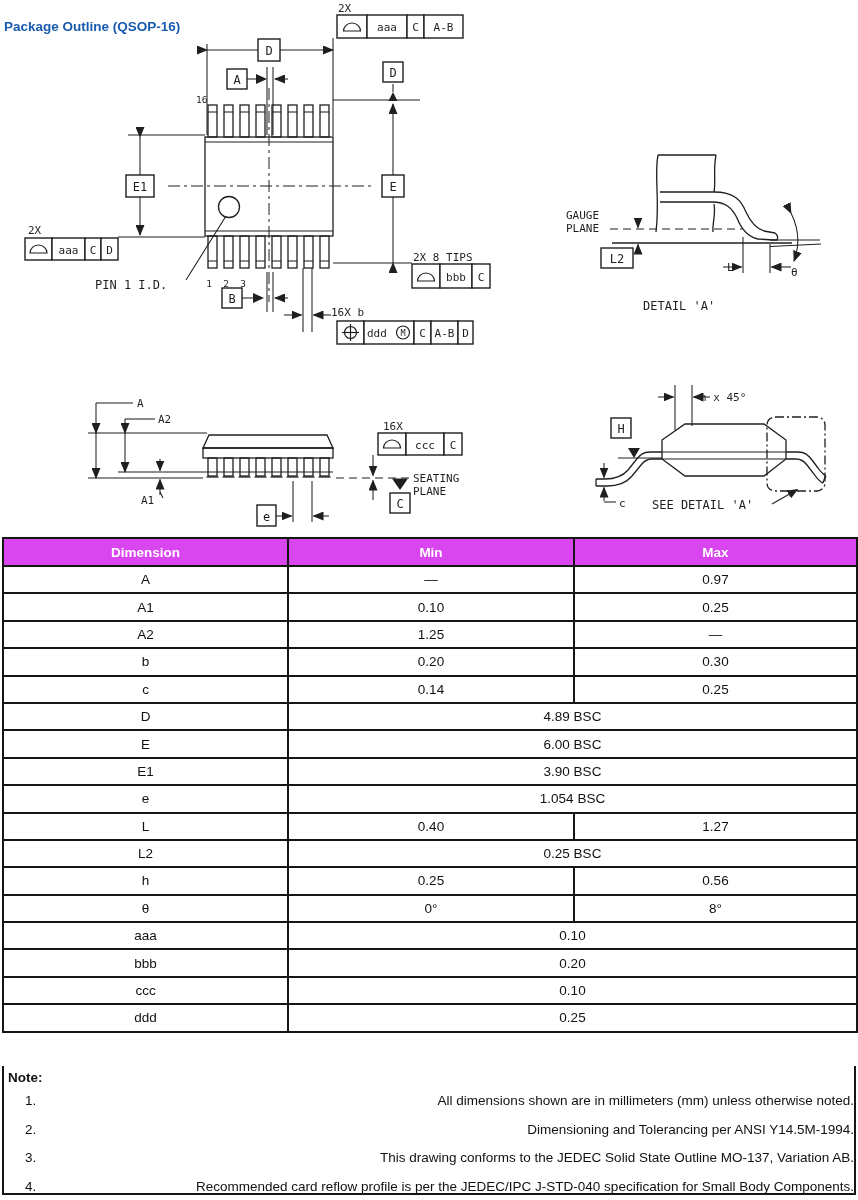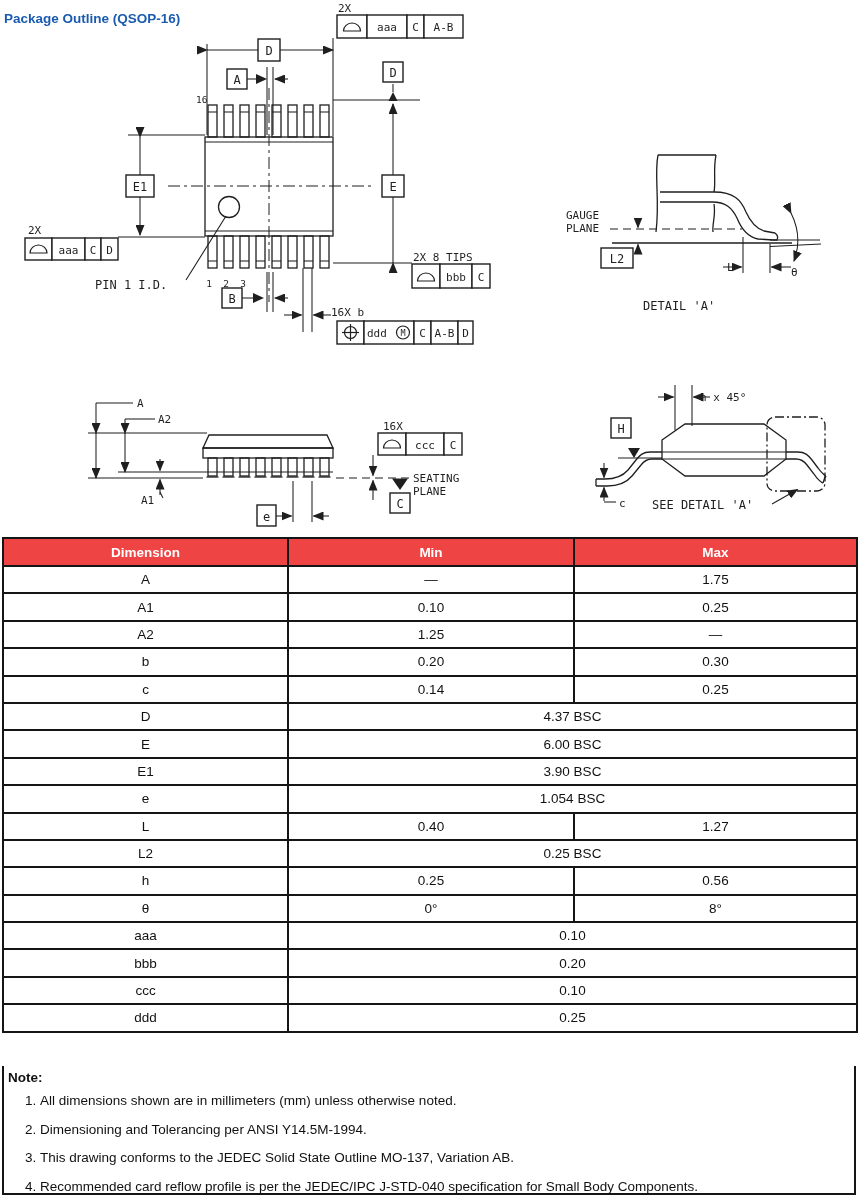--- a/index.html
+++ b/index.html
@@ -1,45 +1,45 @@
 <!DOCTYPE html>
 <html><head>
 <meta charset="utf-8">
 <style>
   html,body{margin:0;padding:0;background:#fff;}
   #page{position:relative;width:858px;height:1200px;background:#fff;overflow:hidden;
         font-family:"Liberation Sans",sans-serif;color:#111;}
-  #title{position:absolute;left:4px;top:11px;font-size:13.5px;font-weight:bold;color:#1a5bb0;}
+  #title{position:absolute;left:4px;top:19px;font-size:13.5px;font-weight:bold;color:#1a5bb0;}
   
   #draw{position:absolute;left:0;top:0;}
   .ln{stroke:#1f1f1f;stroke-width:1.3;fill:none;}
   .thin{stroke:#1f1f1f;stroke-width:1.05;fill:none;}
   .cl{stroke:#1f1f1f;stroke-width:1;fill:none;stroke-dasharray:12 4 3 4;}
   .dash{stroke:#1f1f1f;stroke-width:1.1;fill:none;stroke-dasharray:8 5;}
   .ddot{stroke:#1f1f1f;stroke-width:1.3;fill:none;stroke-dasharray:9 3 2 3;}
   .bx{stroke:#1f1f1f;stroke-width:1.4;fill:#fff;}
   .sym{stroke:#1f1f1f;stroke-width:1.2;fill:none;}
   .tri{fill:#1f1f1f;stroke:none;}
   text{fill:#1f1f1f;stroke:none;font-family:"DejaVu Sans Mono",monospace;}
   .t{font-size:11px;}
   .t12{font-size:12px;}
   .t9{font-size:9.5px;}
   .t8{font-size:8.5px;}
   .mid{text-anchor:middle;}
   
   #spec{position:absolute;left:2px;top:537px;width:854px;border-collapse:collapse;table-layout:fixed;}
   #spec th,#spec td{border:2px solid #151515;padding:0;text-align:center;
         font-size:13.5px;font-family:"Liberation Sans",sans-serif;}
-  #spec th{background:#ef4444;color:#fff;font-weight:bold;height:26px;}
+  #spec th{background:#d946ef;color:#fff;font-weight:bold;height:26px;}
   #spec td{height:25.4px;color:#111;}
   
   #notebox{position:absolute;left:2px;top:1066px;width:850px;height:127px;
         border:2px solid #151515;border-top:none;background:#fff;}
   #notebox .nh{font-weight:bold;font-size:13.5px;margin:4px 15px 0 4px;}
-  #notebox ol{margin:2px 0 0 0;padding-left:36px;}
+  #notebox ol{margin:2px 0 0 0;padding-left:36px;text-align:right;}
   #notebox li{font-size:13.5px;line-height:28.5px;padding-left:0px;}
 </style>
 </head>
 <body>
 
 <div id="page">
   <div id="title">Package Outline (QSOP-16)</div>
 
   <svg id="draw" width="858" height="537" viewBox="0 0 858 537">
     <defs>
@@ -379,21 +379,21 @@
       <tr>
         <th>Dimension</th>
         <th>Min</th>
         <th>Max</th>
       </tr>
     </thead>
     <tbody>
       <tr>
           <td>A</td>
           <td>—</td>
-          <td>1.75</td>
+          <td>0.97</td>
         </tr>
       <tr>
           <td>A1</td>
           <td>0.10</td>
           <td>0.25</td>
         </tr>
       <tr>
           <td>A2</td>
           <td>1.25</td>
           <td>—</td>
@@ -403,21 +403,21 @@
           <td>0.20</td>
           <td>0.30</td>
         </tr>
       <tr>
           <td>c</td>
           <td>0.14</td>
           <td>0.25</td>
         </tr>
       <tr>
           <td>D</td>
-          <td colspan="2">4.37 BSC</td>
+          <td colspan="2">4.89 BSC</td>
         </tr>
       <tr>
           <td>E</td>
           <td colspan="2">6.00 BSC</td>
         </tr>
       <tr>
           <td>E1</td>
           <td colspan="2">3.90 BSC</td>
         </tr>
       <tr>

